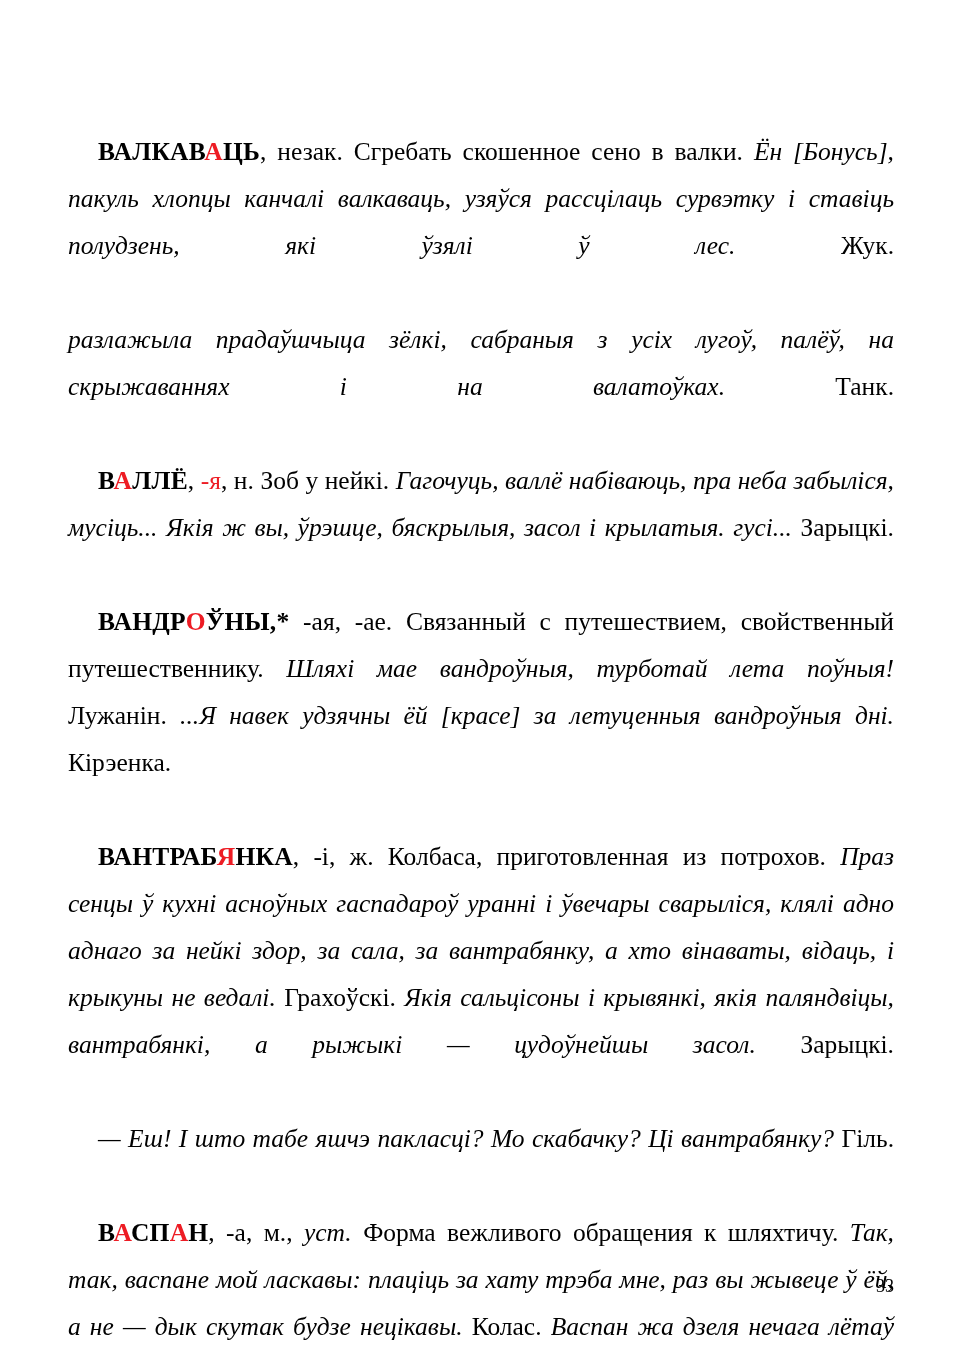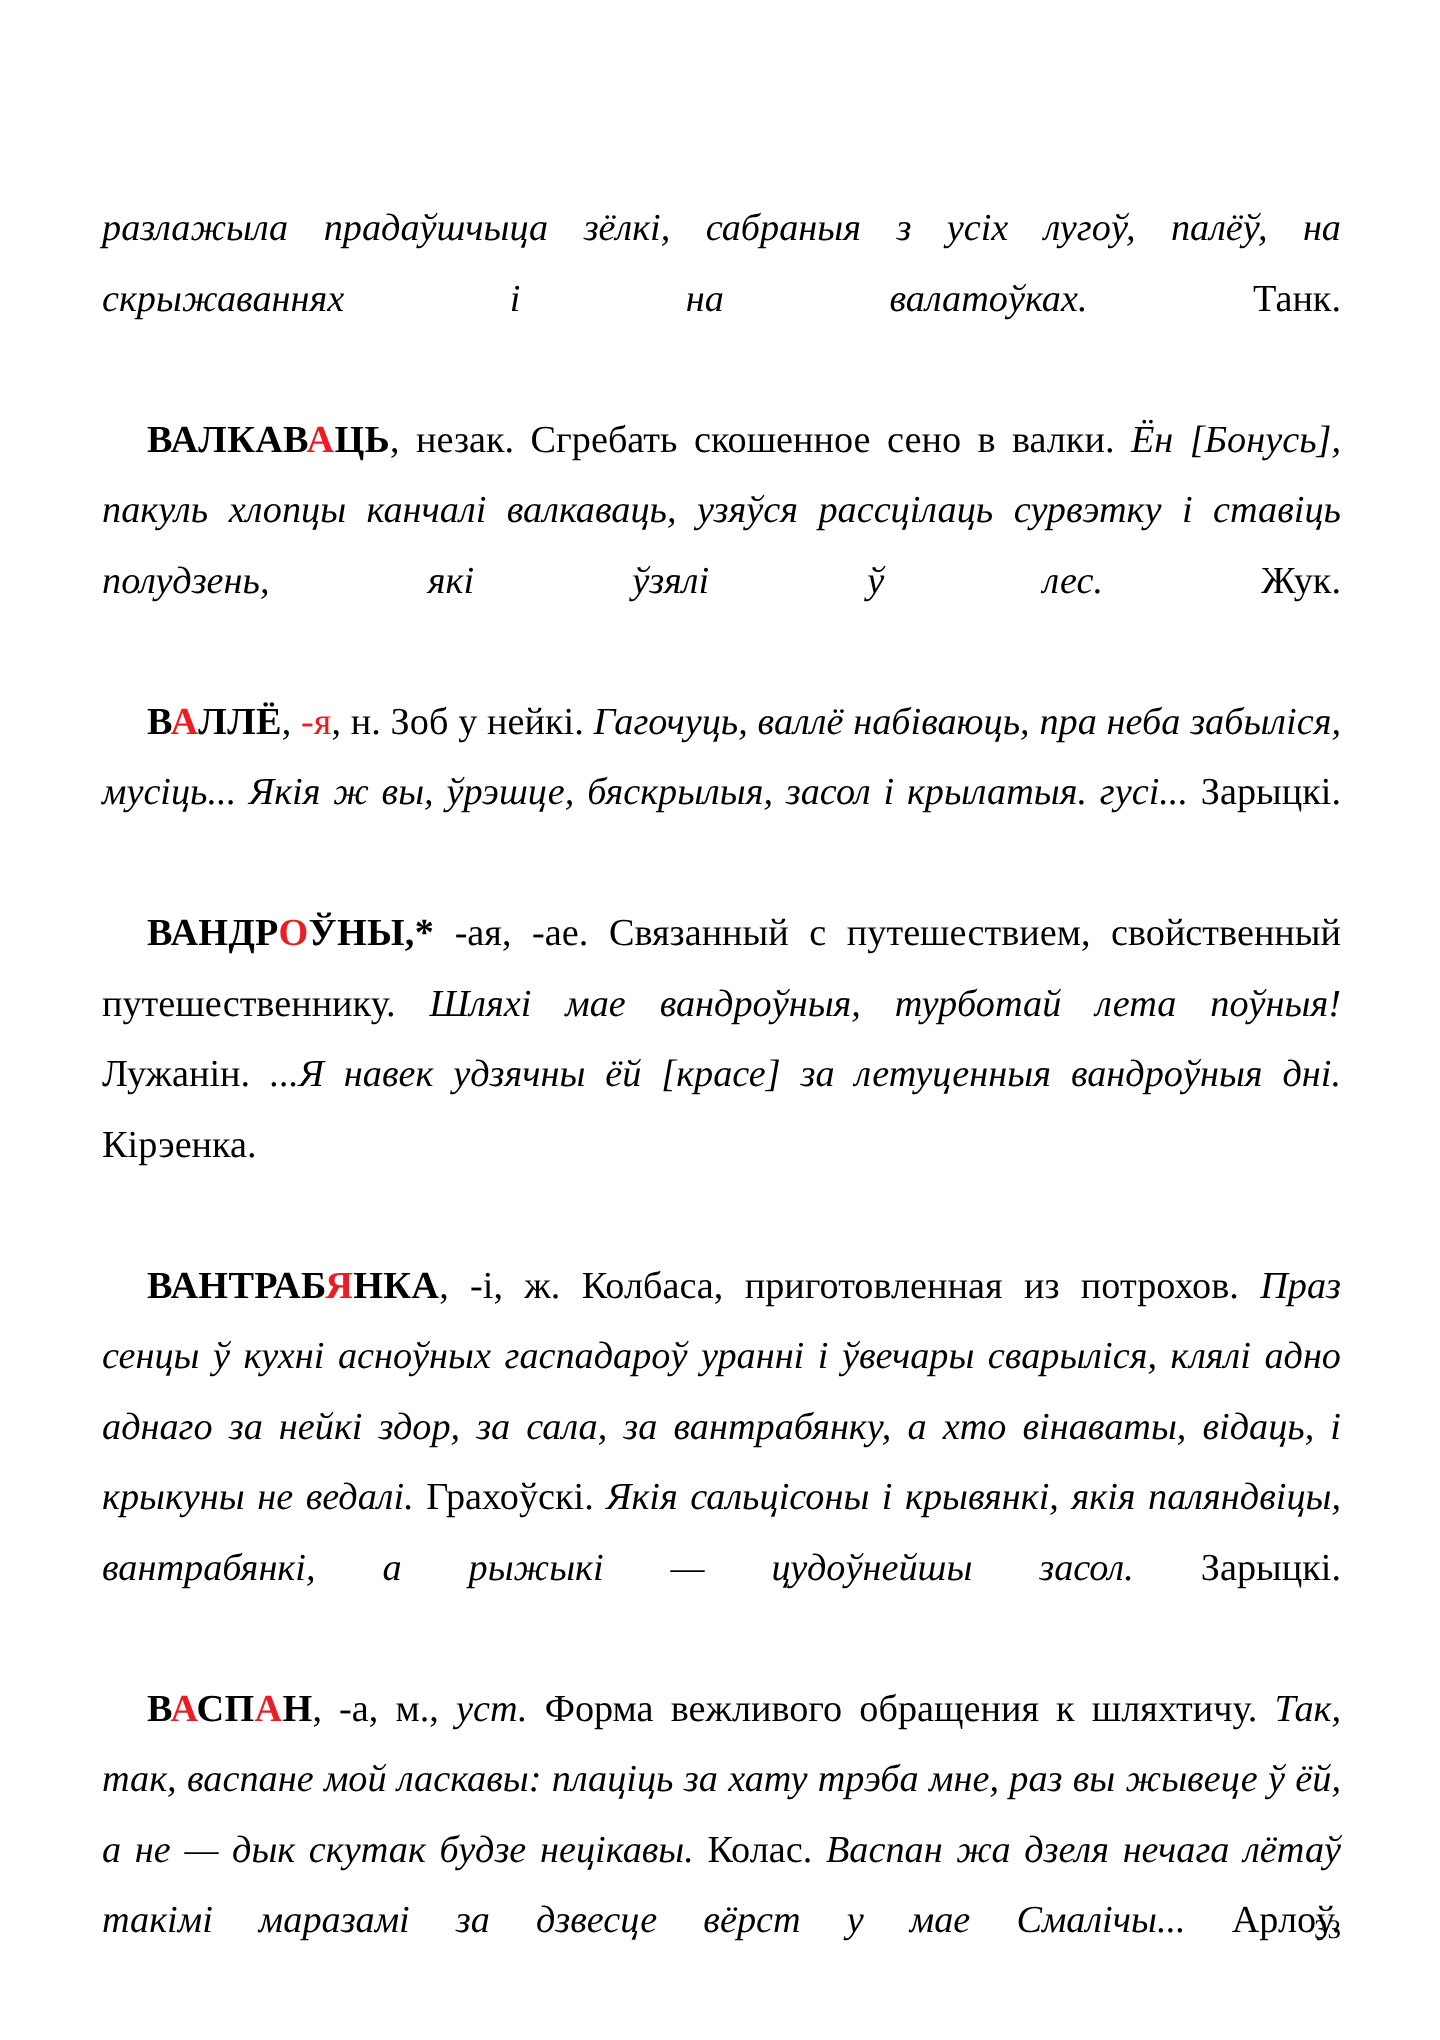--- a/index.html
+++ b/index.html
@@ -87,29 +87,30 @@
     line-height: 1;
     font-style: normal;
   }
 </style>
 </head>
 <body>
 
 <div id="page">
   <div id="column">
 
+    <p class="para entry"><span class="hw"><span>ВАЛКАВ</span><span class="acc">А</span><span>ЦЬ</span></span><span class="rom">, незак.</span><span class="rom"> Сгребать скошенное сено в валки. </span><span class="it">Ён [Бонусь], пакуль хлопцы канчалі валкаваць, узяўся рассцілаць сурвэтку і ставіць полудзень, які ўзялі ў лес.</span> <span class="rom">Жук.</span></p>
+
     <p class="para cont"><span class="it">разлажыла прадаўшчыца зёлкі, сабраныя з усіх лугоў, палёў, на скрыжаваннях і на валатоўках.</span> <span class="rom">Танк.</span></p>
-
-    <p class="para entry"><span class="hw"><span>ВАЛКАВ</span><span class="acc">А</span><span>ЦЬ</span></span><span class="rom">, незак.</span><span class="rom"> Сгребать скошенное сено в валки. </span><span class="it">Ён [Бонусь], пакуль хлопцы канчалі валкаваць, узяўся рассцілаць сурвэтку і ставіць полудзень, які ўзялі ў лес.</span> <span class="rom">Жук.</span></p>
 
     <p class="para entry"><span class="hw"><span>В</span><span class="acc">А</span><span>ЛЛЁ</span></span><span class="rom">, </span><span class="infl">-я</span><span class="rom">, н.</span><span class="rom"> Зоб у нейкі. </span><span class="it">Гагочуць, валлё набіваюць, пра неба забыліся, мусіць... Якія ж вы, ўрэшце, бяскрылыя, засол і крылатыя. гусі...</span> <span class="rom">Зарыцкі.</span></p>
 
     <p class="para entry"><span class="hw"><span>ВАНДР</span><span class="acc">О</span><span>ЎНЫ,</span><span class="star">*</span></span><span class="rom"> -ая, -ае.</span><span class="rom"> Связанный с путешествием, свойственный путешественнику. </span><span class="it">Шляхі мае вандроўныя, турботай лета поўныя!</span> <span class="rom">Лужанін.</span> <span class="it">...Я навек удзячны ёй [красе] за летуценныя вандроўныя дні.</span> <span class="rom">Кірэенка.</span></p>
 
     <p class="para entry"><span class="hw"><span>ВАНТРАБ</span><span class="acc">Я</span><span>НКА</span></span><span class="rom">, -і, ж.</span><span class="rom"> Колбаса, приготовленная из потрохов. </span><span class="it">Праз сенцы ў кухні асноўных гаспадароў уранні і ўвечары сварыліся, клялі адно аднаго за нейкі здор, за сала, за вантрабянку, а хто вінаваты, відаць, і крыкуны не ведалі.</span> <span class="rom">Грахоўскі.</span> <span class="it">Якія сальцісоны і крывянкі, якія паляндвіцы, вантрабянкі, а рыжыкі — цудоўнейшы засол.</span> <span class="rom">Зарыцкі.</span></p>
 
+    <p class="para entry"><span class="it">— Еш! І што табе яшчэ пакласці? Мо скабачку? Ці вантрабянку?</span> <span class="rom">Гіль.</span></p>
 
     <p class="para entry"><span class="hw"><span>В</span><span class="acc">А</span><span>СП</span><span class="acc">А</span><span>Н</span></span><span class="rom">, -а, м., </span><span class="it">уст.</span><span class="rom"> Форма вежливого обращения к шляхтичу. </span><span class="it">Так, так, васпане мой ласкавы: плаціць за хату трэба мне, раз вы жывеце ў ёй, а не — дык скутак будзе нецікавы.</span> <span class="rom">Колас.</span> <span class="it">Васпан жа дзеля нечага лётаў такімі маразамі за дзвесце вёрст у мае Смалічы...</span> <span class="rom">Арлоў.</span></p>
 
   </div>
 
   <div id="folio">33</div>
 </div>
 
 </body></html>

